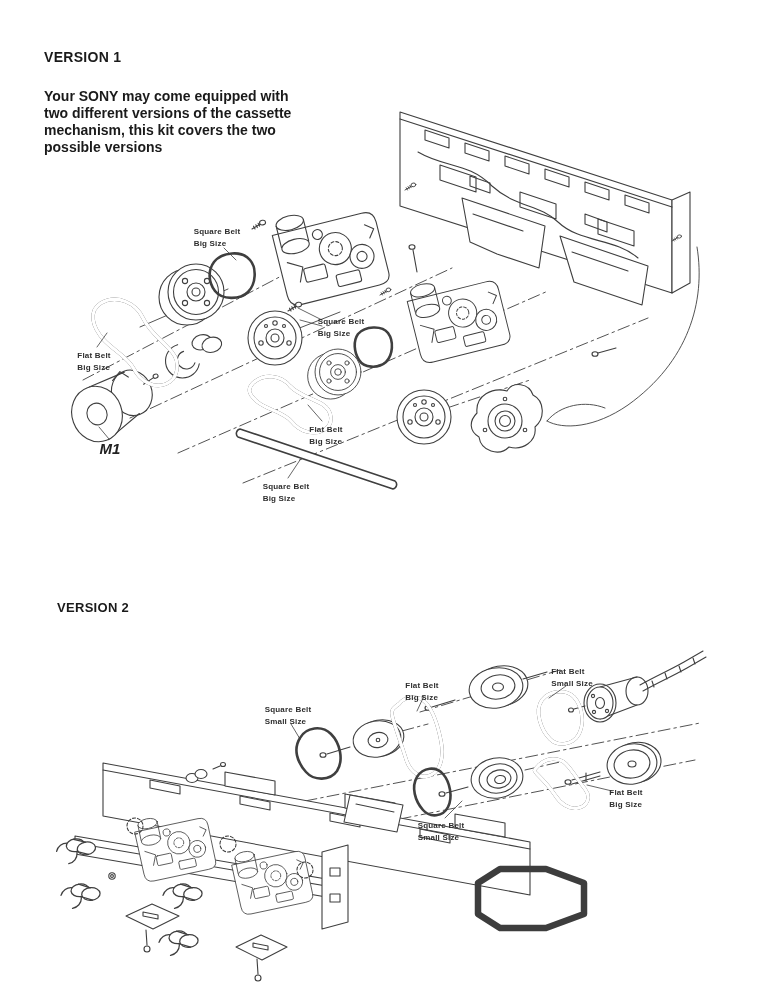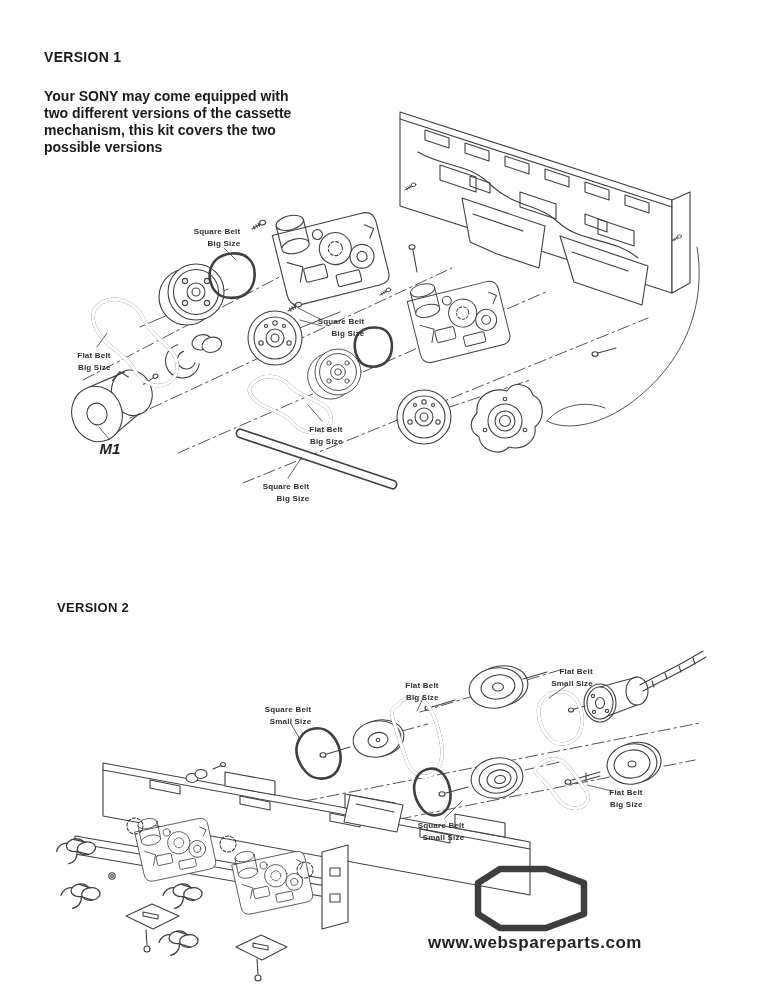--- a/index.html
+++ b/index.html
@@ -4,21 +4,21 @@
 <style>
   html,body{margin:0;padding:0;background:#fff;}
   .page{position:relative;width:759px;height:996px;background:#fff;overflow:hidden;
         font-family:"Liberation Sans",sans-serif;color:#1a1a1a;}
   .page svg.art{position:absolute;left:0;top:0;width:759px;height:996px;}
   .v-heading{position:absolute;font-weight:700;letter-spacing:.3px;white-space:pre;}
   #v1-heading{left:44px;top:49px;font-size:14px;}
   #v2-heading{left:57px;top:600px;font-size:13px;}
   .v-desc{position:absolute;left:44px;top:88px;width:300px;font-size:14px;line-height:17px;
           font-weight:700;white-space:pre-line;}
-  .part-label{position:absolute;transform:translateX(-50%);text-align:right;
+  .part-label{position:absolute;transform:translateX(-50%);text-align:left;
               font-size:8px;line-height:12px;font-weight:700;color:#2e2e2e;
               letter-spacing:.2px;white-space:pre-line;}
   .m1-label{position:absolute;transform:translateX(-50%);font-style:italic;font-weight:700;
             font-size:15px;color:#222;}
   .logo-text{position:absolute;transform:translateX(-50%);background:#fff;padding:0 6px;
              font-weight:700;font-size:19px;letter-spacing:.8px;color:#3b3b3b;white-space:pre;}
   .site-text{position:absolute;transform:translateX(-50%);font-weight:700;font-size:17px;
              letter-spacing:.5px;color:#232323;white-space:pre;}
 </style>
 </head>
@@ -369,14 +369,13 @@
 Small Size</div>
   <div class="part-label" style="left:422px;top:680px">Flat Belt
 Big Size</div>
   <div class="part-label" style="left:572px;top:666px">Flat Belt
 Small Size</div>
   <div class="part-label" style="left:626px;top:787px">Flat Belt
 Big Size</div>
   <div class="part-label" style="left:441px;top:820px">Square Belt
 Small Size</div>
 
-  <div class="site-text" style="left:535px;top:933px">www.webspareparts.com</div>
 </div>
 
 </body></html>

